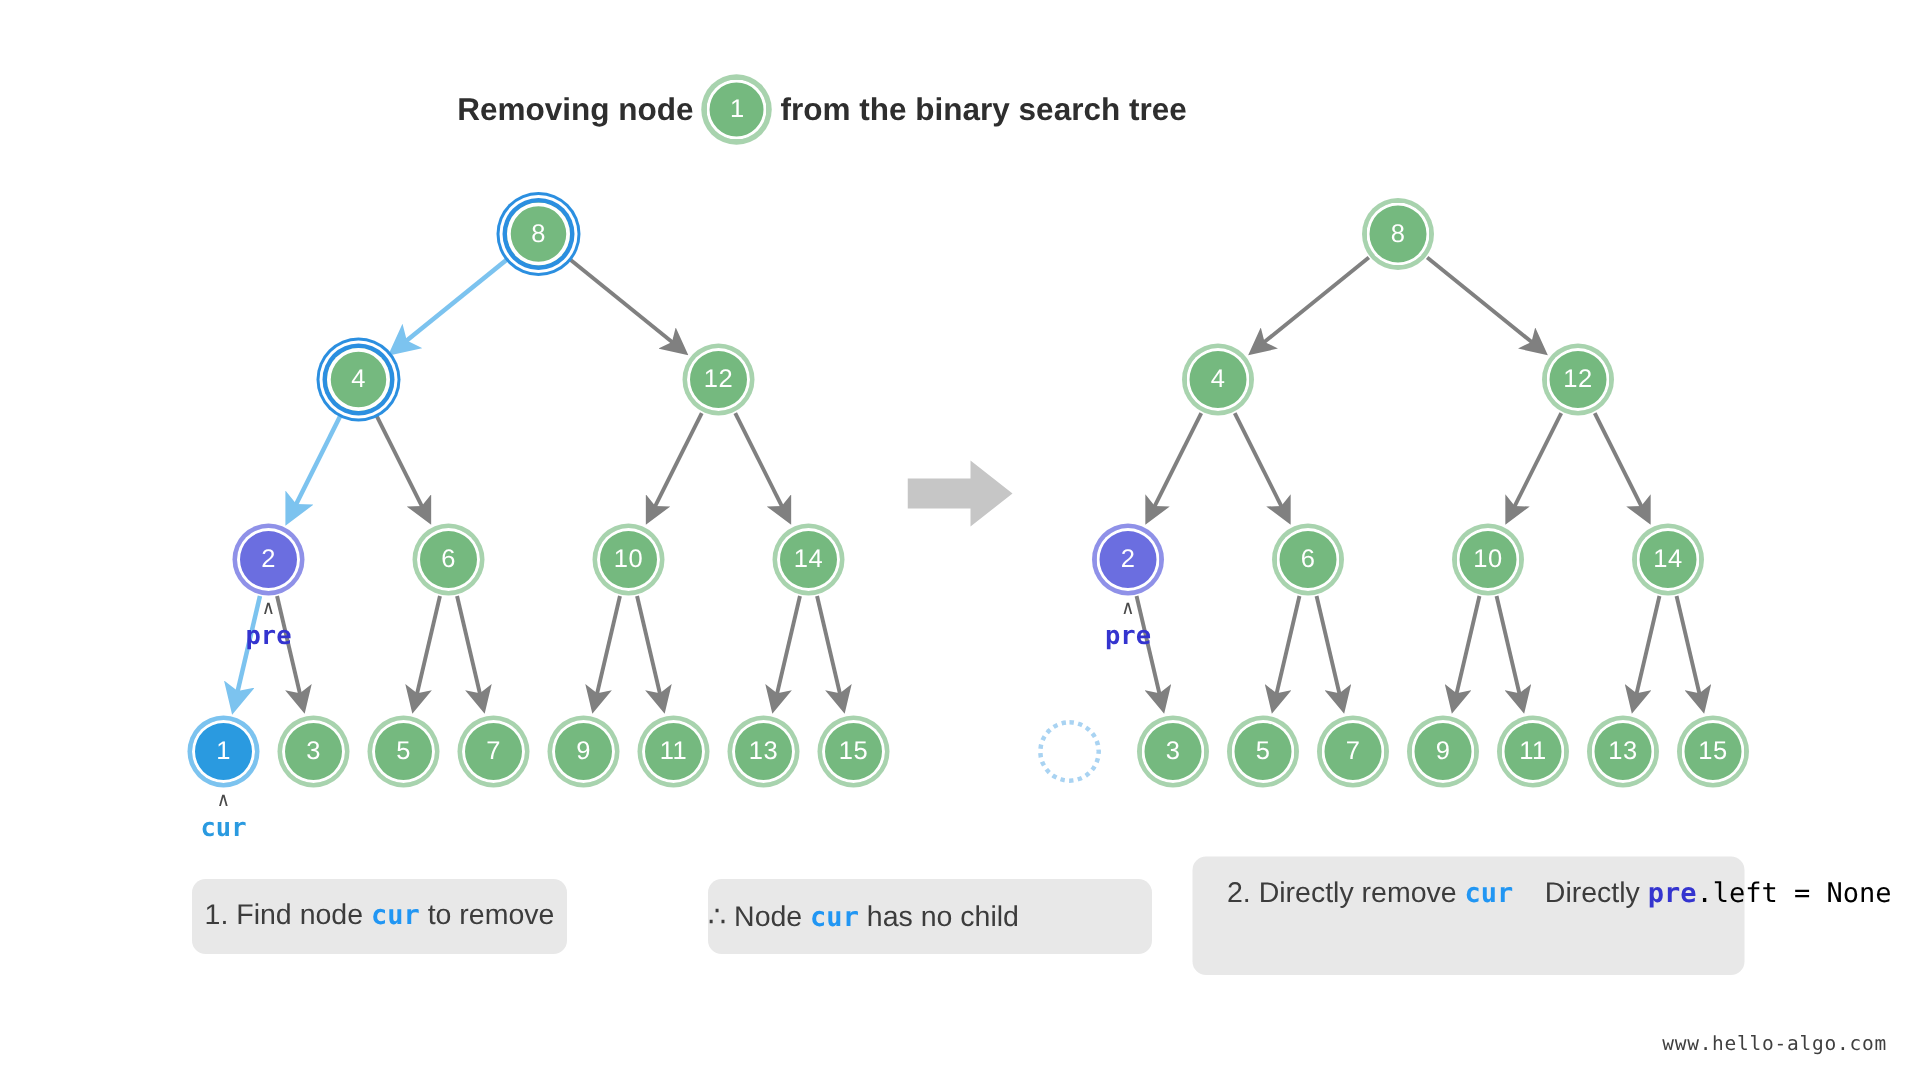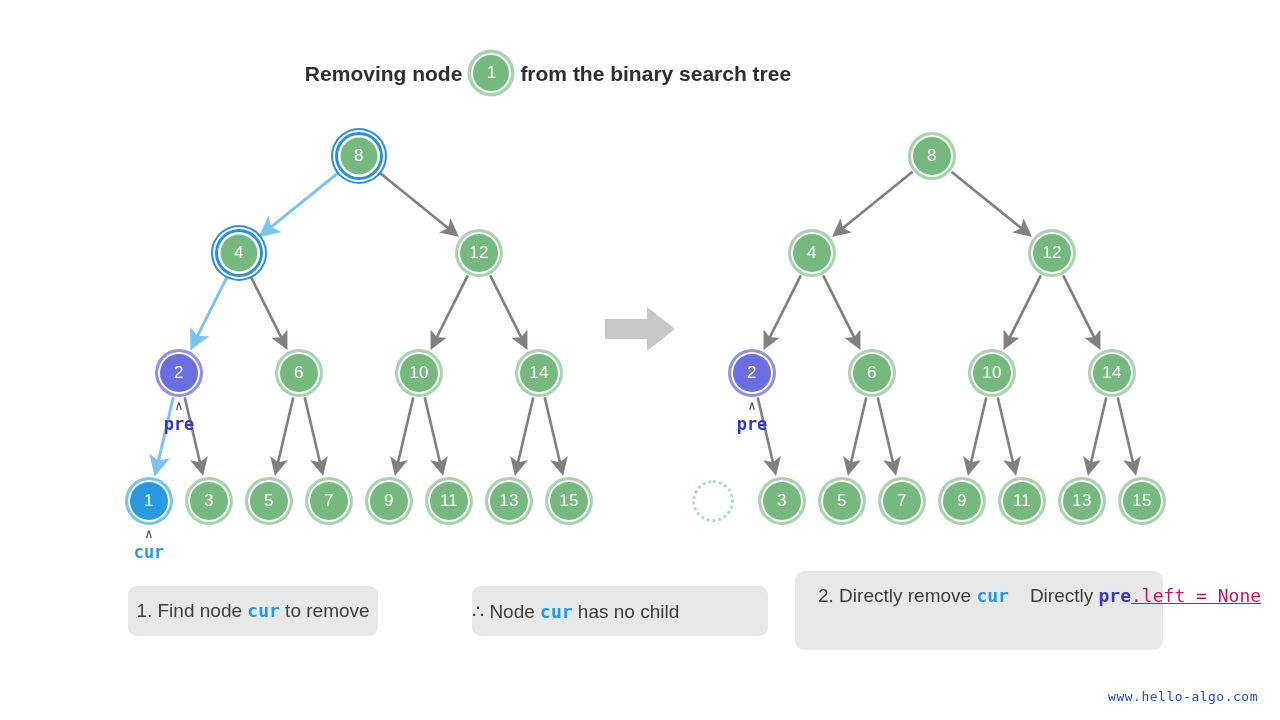--- a/index.html
+++ b/index.html
@@ -126,40 +126,40 @@
     border-radius: 9px;
     color: #3c3c3c;
     font-size: 19px;
     box-sizing: border-box;
     display: flex;
     align-items: center;
   }
   .caption .capline { white-space: nowrap; }
   .kw-cur { color: #2196f3; font-weight: bold; font-family: "DejaVu Sans Mono", monospace; font-size: 18px; }
   .kw-pre { color: #3434cf; font-weight: bold; font-family: "DejaVu Sans Mono", monospace; font-size: 18px; }
-  .code-gray { color: #be185d; font-family: "DejaVu Sans Mono", monospace; font-size: 18px; text-decoration: underline; }
+  .code-gray { color: #000000; font-family: "DejaVu Sans Mono", monospace; font-size: 18px; }
 
   #caption1 { left: 128px; top: 586px; width: 250px; height: 50px; justify-content: center; }
   #caption2 { left: 472px; top: 586px; width: 296px; height: 50px; }
   #caption3 {
     left: 795px; top: 571px; width: 368px; height: 79px;
     flex-direction: row; align-items: flex-start;
     padding: 9px 0 0 23px;
   }
   #caption3 .capline { line-height: 31px; }
   #caption3 .capline.indent { padding-left: 21px; }
 
   
   #watermark {
     position: absolute;
     right: 22px;
     bottom: 16px;
     font-family: "DejaVu Sans Mono", monospace;
     font-size: 13px;
-    color: #1d4ed8;
+    color: #404040;
     letter-spacing: 0.5px;
   }
 </style>
 </head>
 <body>
 
 <div id="stage">
 
   <div id="title">
     <span class="title-seg">Removing node</span><span class="inline-node">1</span><span class="title-seg">from the binary search tree</span>

